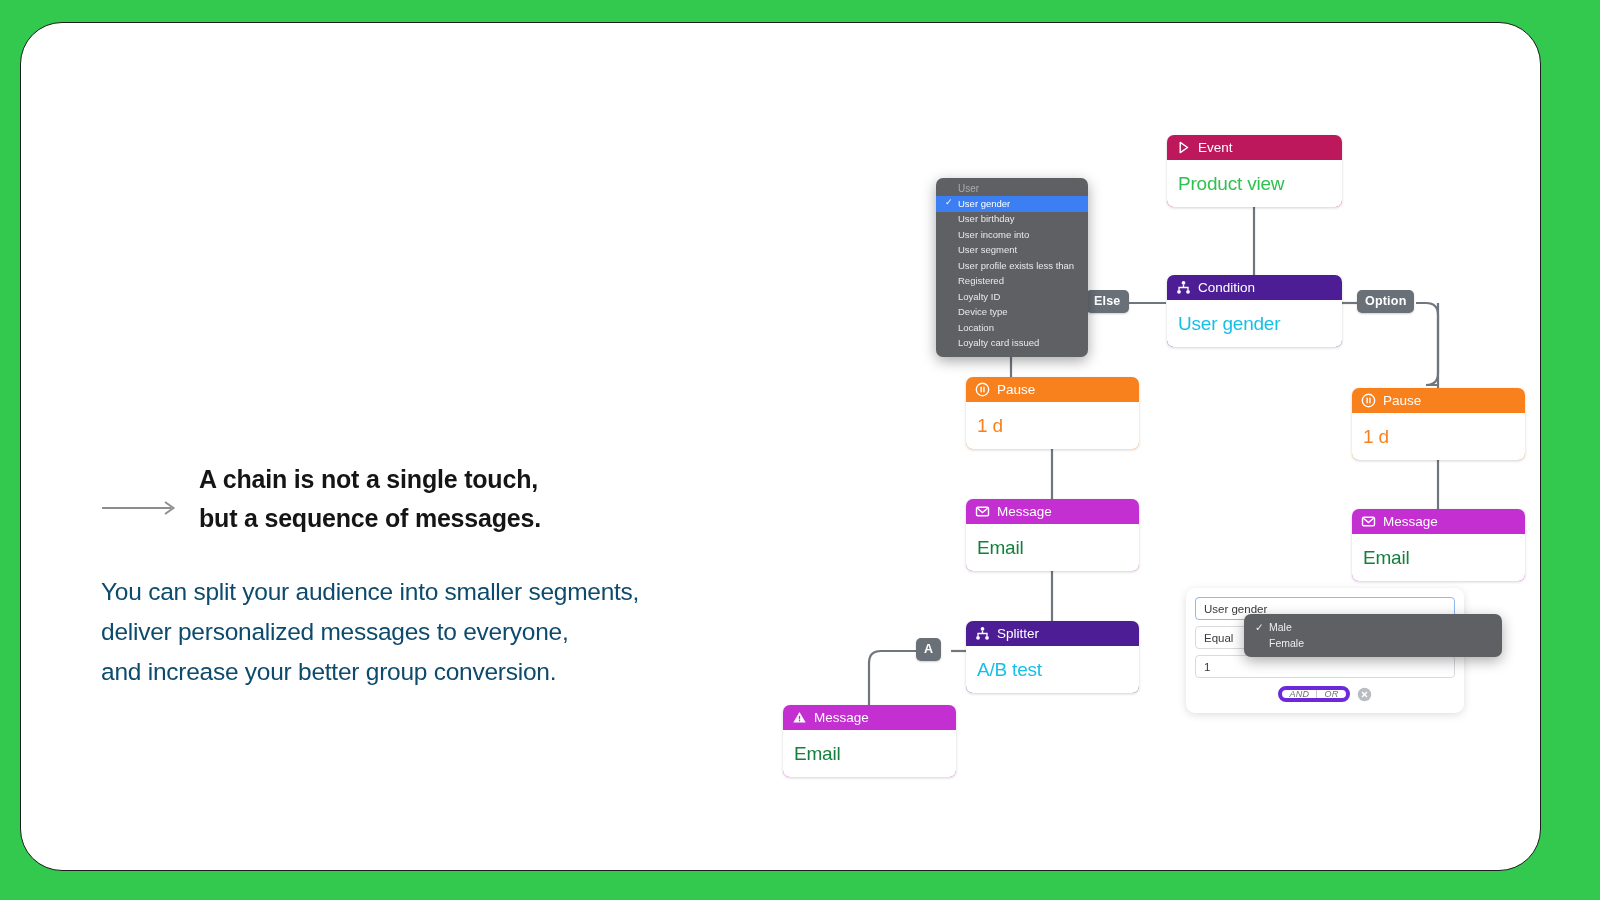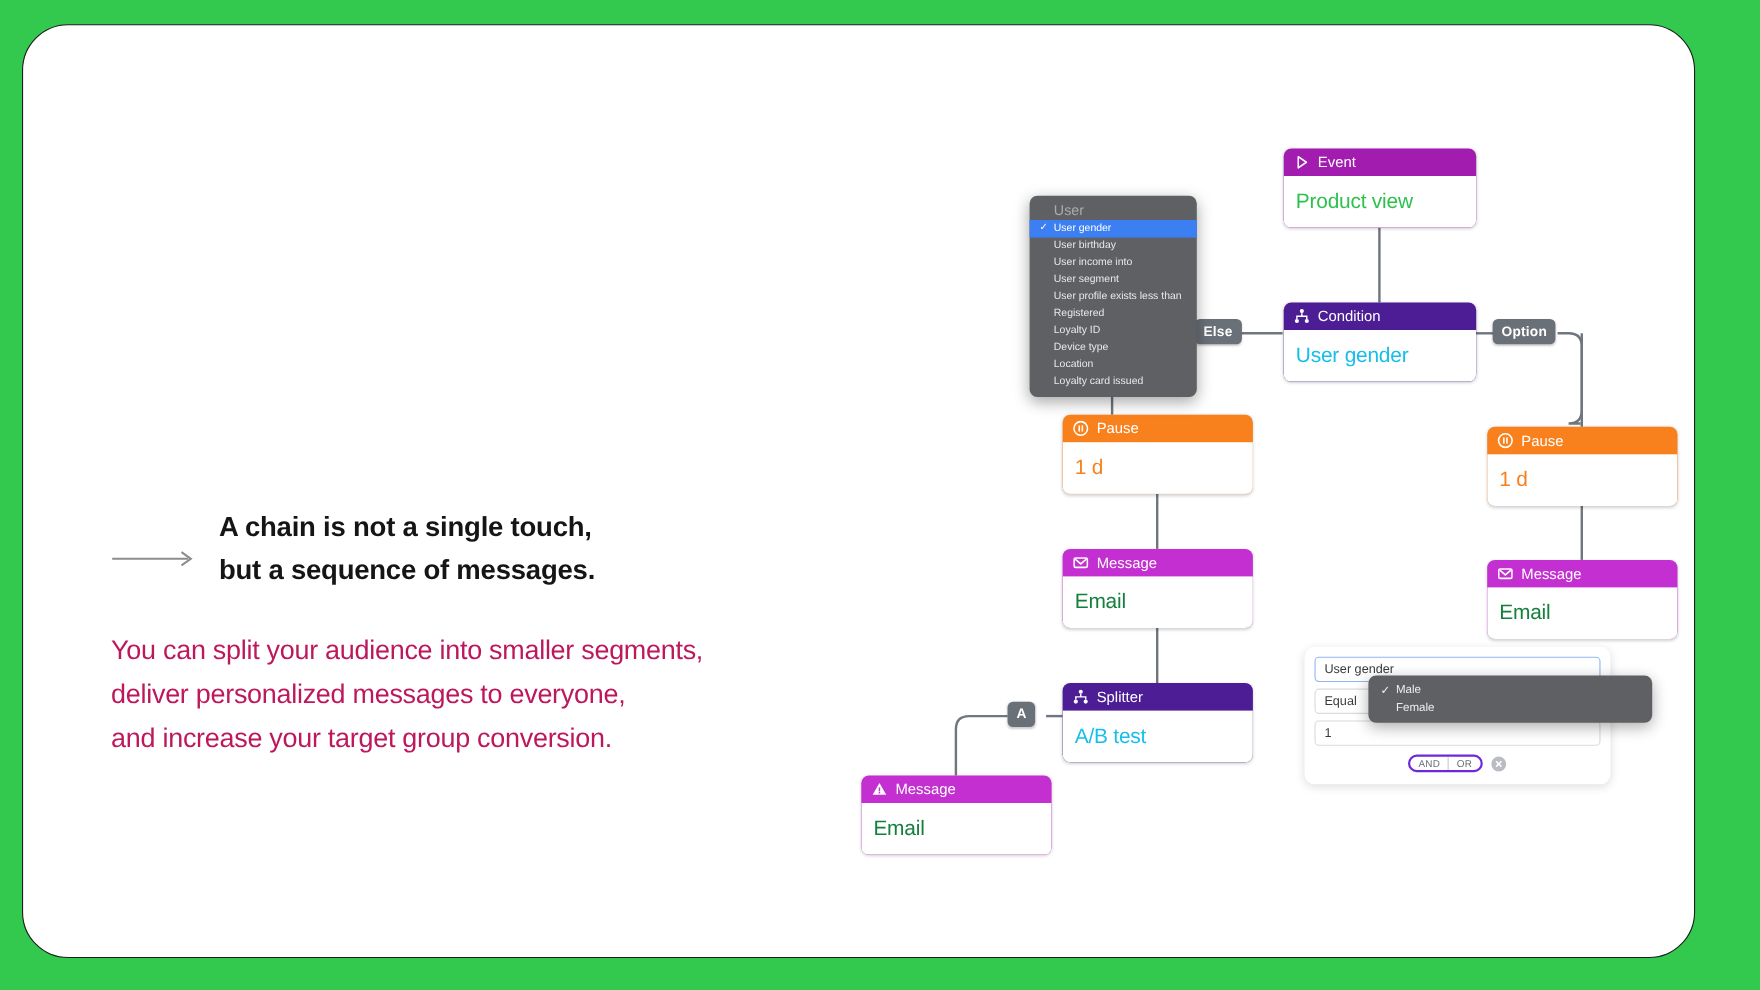--- a/index.html
+++ b/index.html
@@ -51,21 +51,21 @@
   }
   #arrow {
     position: absolute; left: 80px; top: 473px;
     width: 78px; height: 22px;
   }
 
   #bodywrap { position: absolute; left: 80px; top: 549px; width: 680px; }
   .body-line {
     font-size: 24.5px;
     line-height: 1.63;
-    color: #be185d;
+    color: #0c4a6e;
     letter-spacing: -0.25px;
     white-space: nowrap;
   }
 
   
   #flow { position: absolute; left: 740px; top: 80px; width: 800px; height: 740px; }
   #wires { position: absolute; left: 0; top: 0; width: 800px; height: 740px; }
 
   .node {
     position: absolute;
@@ -81,21 +81,21 @@
     color: #ffffff;
   }
   .node .nb {
     background: #fff;
     height: 47px;
     display: flex; align-items: center;
     padding: 0 11px;
     font-size: 19px;
     letter-spacing: -0.2px;
   }
-  .node.green  { background: #a21caf; }
+  .node.green  { background: #be185d; }
   .node.green  .nb { color: #2fc14f; }
   .node.cyan   { background: #4c1d95; }
   .node.cyan   .nb { color: #16bfe8; }
   .node.orange { background: #f9811d; }
   .node.orange .nb { color: #f9811d; }
   .node.purple { background: #c32fd0; }
   .node.purple .nb { color: #15803d; }
 
   .ico { width: 15px; height: 15px; flex: none; display:block; }
 
@@ -120,21 +120,21 @@
     background: #5e6063;
     border-radius: 7px;
     padding: 4px 0 6px 0;
     box-shadow: 0 4px 14px rgba(0,0,0,.35);
     font-size: 9.5px;
     color: #e9e9ea;
   }
   #attr-popup .grp {
     color: #a9abad;
     padding: 1px 0 2px 22px;
-    font-size: 13px;
+    font-size: 10px;
   }
   #attr-popup .opt {
     padding: 1.5px 0 1.5px 22px;
     position: relative;
     line-height: 1.32;
     white-space: nowrap;
   }
   #attr-popup .opt.sel { background: #3b7ff2; color: #fff; }
   #attr-popup .opt .chk {
     position: absolute; left: 9px; top: 1px; font-size: 9px;
@@ -172,24 +172,25 @@
     margin-bottom: 6px;
     background: #fff;
   }
   .bc-field.focus { border: 1.6px solid #8fb6f5; }
   .bc-row-ops {
     display: flex; align-items: center; justify-content: center;
     gap: 7px; margin-top: 8px;
   }
   .andor {
     display: flex; align-items: stretch;
-    border: 2px solid #6d28d9;
+    border: 4px solid #6d28d9;
     border-radius: 9px;
     overflow: hidden;
     height: 16px;
+    font-style: italic;
   }
   .andor span {
     font-size: 9px; color: #6b6e74;
     padding: 0 7px;
     display: flex; align-items: center;
     letter-spacing: .3px;
   }
   .andor span + span { border-left: 1px solid #c6c9ce; }
   #del-icon { width: 15px; height: 15px; display:block; }
 
@@ -222,21 +223,21 @@
     </svg>
 
     <div id="subwrap">
       <div class="sub-line">A chain is not a single touch,</div>
       <div class="sub-line">but a sequence of messages.</div>
     </div>
 
     <div id="bodywrap">
       <div class="body-line">You can split your audience into smaller segments,</div>
       <div class="body-line">deliver personalized messages to everyone,</div>
-      <div class="body-line">and increase your target group conversion.</div>
+      <div class="body-line">and increase your better group conversion.</div>
     </div>
   </div>
 
   <div id="flow">
 
     <svg id="wires" viewBox="0 0 800 740">
       <g stroke="#6f767e" stroke-width="2.2" fill="none">
 
         <path d="M493 90 V172"></path>
 

